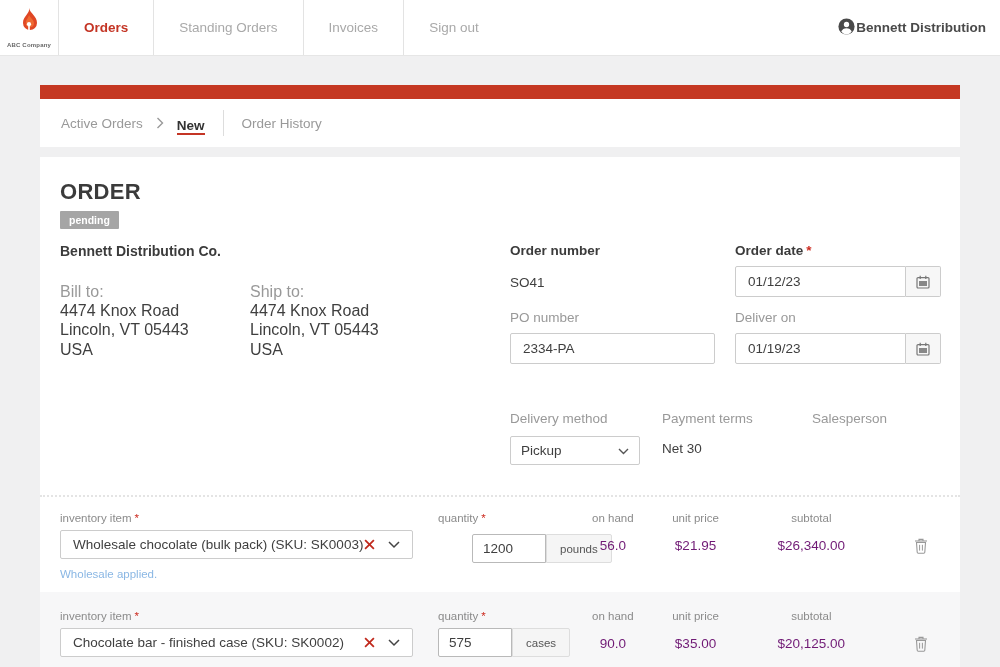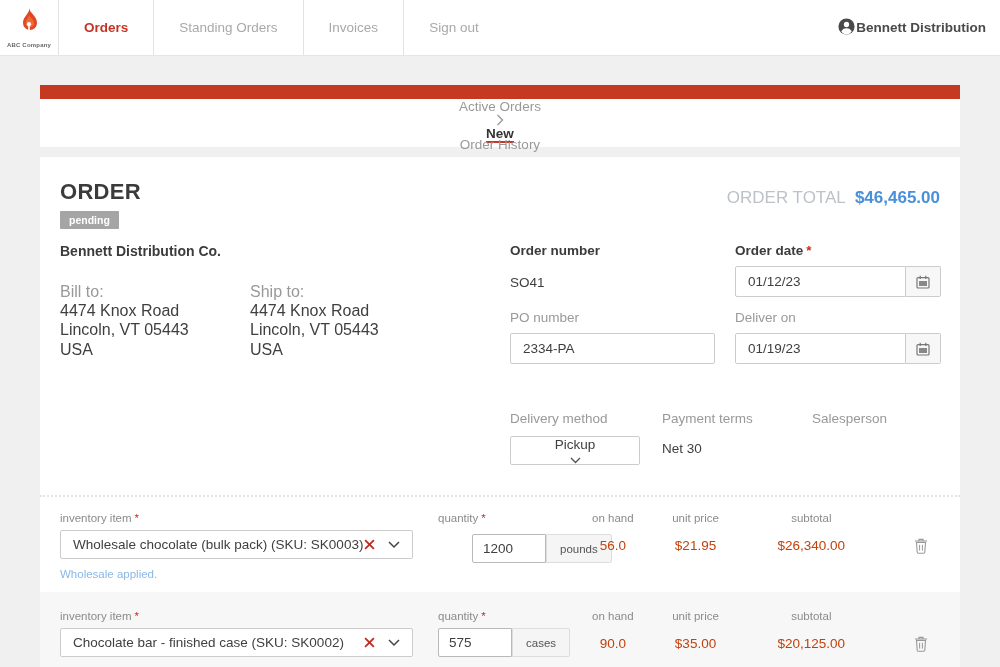--- a/index.html
+++ b/index.html
@@ -11,21 +11,21 @@
   .logo { width:58px; display:flex; flex-direction:column; align-items:center; justify-content:center; gap:2px; }
   .logo-text { font-size:6px; font-weight:bold; color:#666; letter-spacing:.2px; }
   .nav-links { display:flex; align-items:stretch; }
   .nav-item { display:flex; align-items:center; padding:0 25px; font-size:13.5px; color:#a9a9a9; border-left:1px solid #e3e3e3; cursor:pointer; }
   .nav-item.active { color:#c43525; font-weight:bold; }
   .nav-user { margin-left:auto; display:flex; align-items:center; gap:1px; font-size:13.5px; font-weight:bold; color:#4a4a4a; }
 
   
   .content { margin:0 40px; }
   .red-bar { height:14px; background:#c53822; margin-top:29px; }
-  .breadcrumb { background:#fff; height:48px; display:flex; align-items:center; padding:0 21px; font-size:13.5px;flex-direction:column; }
+  .breadcrumb { background:#fff; height:48px; display:flex; align-items:center; padding:0 21px; font-size:13.5px; }
   .crumb { color:#999; cursor:pointer; }
   .crumb-sep { margin:0 13px; display:flex; align-items:center; }
   .crumb-new { color:#333; font-weight:bold; padding-bottom:0; border-bottom:2px solid #c43525; margin-bottom:-6px; cursor:pointer; }
   .crumb-div { width:1px; height:26px; background:#ddd; margin:0 18px; }
 
   
   .card { background:#fff; margin-top:10px; padding:22px 20px 0; height:510px; overflow:hidden; }
   .card-head { display:flex; justify-content:space-between; align-items:flex-start; }
   .order-title { font-size:22px; font-weight:bold; color:#3b3b3b; letter-spacing:.3px; }
   .badge { display:inline-block; background:#a5a5a5; color:#fff; font-size:10.5px; font-weight:bold; padding:3px 9px; margin-top:6px; border-radius:1px; }
@@ -52,21 +52,21 @@
   .input-group { display:flex; margin-top:8px; }
   .text-input { height:31px; border:1px solid #ccc; border-radius:2px; padding:0 12px; font-size:13.5px; color:#3f3f3f; background:#fff; outline:none; font-family:inherit; }
   .date-input { width:171px; border-radius:2px 0 0 2px; }
   .cal-addon { width:35px; height:31px; border:1px solid #ccc; border-left:none; background:#f7f7f7; border-radius:0 2px 2px 0; display:flex; align-items:center; justify-content:center; cursor:pointer; }
   .po-input { width:205px; }
 
   .f-row3 { display:flex; margin-top:47px; }
   .f-row3 .c1 { width:152px; }
   .f-row3 .c2 { width:150px; }
   .select { border:1px solid #ccc; border-radius:2px; background:#fff; display:flex; align-items:center; font-size:13.5px; color:#3f3f3f; cursor:pointer; }
-  .delivery-select { width:130px; height:29px; margin-top:10px; padding:0 10px; justify-content:space-between;flex-direction:column; }
+  .delivery-select { width:130px; height:29px; margin-top:10px; padding:0 10px; justify-content:space-between; }
   .plain-val { margin-top:15px; font-size:13.5px; }
 
   .dotted-div { border-top:2px dotted #e4e4e4; margin:30px -20px 0; }
 
   
   .line-row { display:flex; align-items:flex-start; padding:15px 0 12px; }
   .line-row.alt { background:#f7f7f8; margin:0 -20px; padding:18px 20px 80px; }
   .item-col { width:378px; flex:0 0 378px; }
   .sm-lbl { font-size:11.5px; color:#8b8b8b; }
   .item-select { width:353px; height:29px; margin-top:6px; padding:0 12px; }
@@ -74,21 +74,21 @@
   .clear-x { display:flex; align-items:center; margin-right:13px; cursor:pointer; }
   .chev { display:flex; align-items:center; }
   .note { margin-top:9px; font-size:11.5px; color:#8ab7e4; }
   .qty-col { width:137px; flex:0 0 137px; }
   .qty-input { width:74px; height:29px; border-color:#b9b9b9; border-radius:2px 0 0 2px; padding:0 10px; }
   .unit-addon { height:29px; border:1px solid #ddd; background:#f5f5f5; display:flex; align-items:center; justify-content:center; font-size:11.5px; color:#555; padding:0 13px; border-radius:0 2px 2px 0; }
   .num-col { text-align:center; }
   .onhand-col { width:80px; }
   .price-col { width:95px; }
   .subtotal-col { width:150px; margin-left:auto; margin-right:20px; }
-  .col-value { margin-top:14px; font-size:13.5px; color:#c2410c; }
+  .col-value { margin-top:14px; font-size:13.5px; color:#701a75; }
   .trash-col { width:40px; display:flex; justify-content:center; padding-top:26px; }
   .trash-btn { cursor:pointer; display:flex; }
 </style>
 </head>
 <body>
 
 <div class="navbar">
   <div class="logo">
     <span>
       <svg width="24" height="28" viewBox="0 0 24 28">
@@ -133,24 +133,20 @@
     <span class="crumb-div"></span>
     <span class="crumb">Order History</span>
   </div>
 
   <div class="card">
 
     <div class="card-head">
       <div>
         <div class="order-title">ORDER</div>
         <span class="badge">pending</span>
-      </div>
-      <div class="total">
-        <span class="total-label">ORDER TOTAL</span>
-        <span class="total-value">$46,465.00</span>
       </div>
     </div>
 
     <div class="form-area">
 
       <div class="cust-col">
         <div class="cust-name">Bennett Distribution Co.</div>
         <div class="addresses">
           <div class="addr">
             <div class="addr-label">Bill to:</div>

